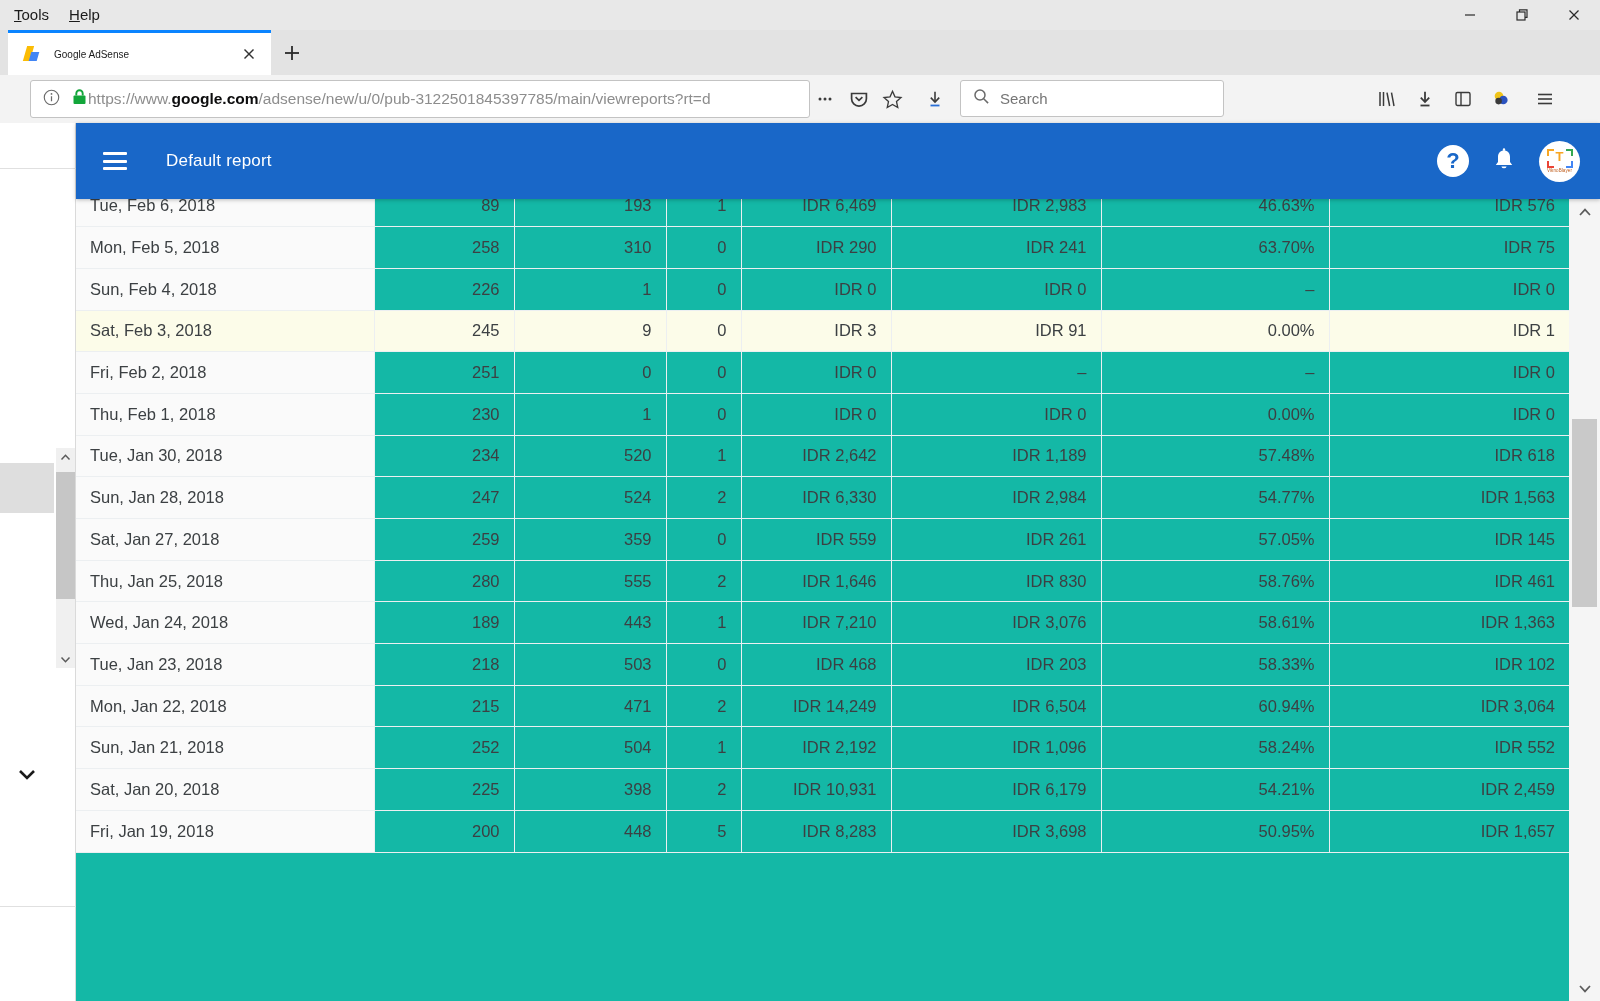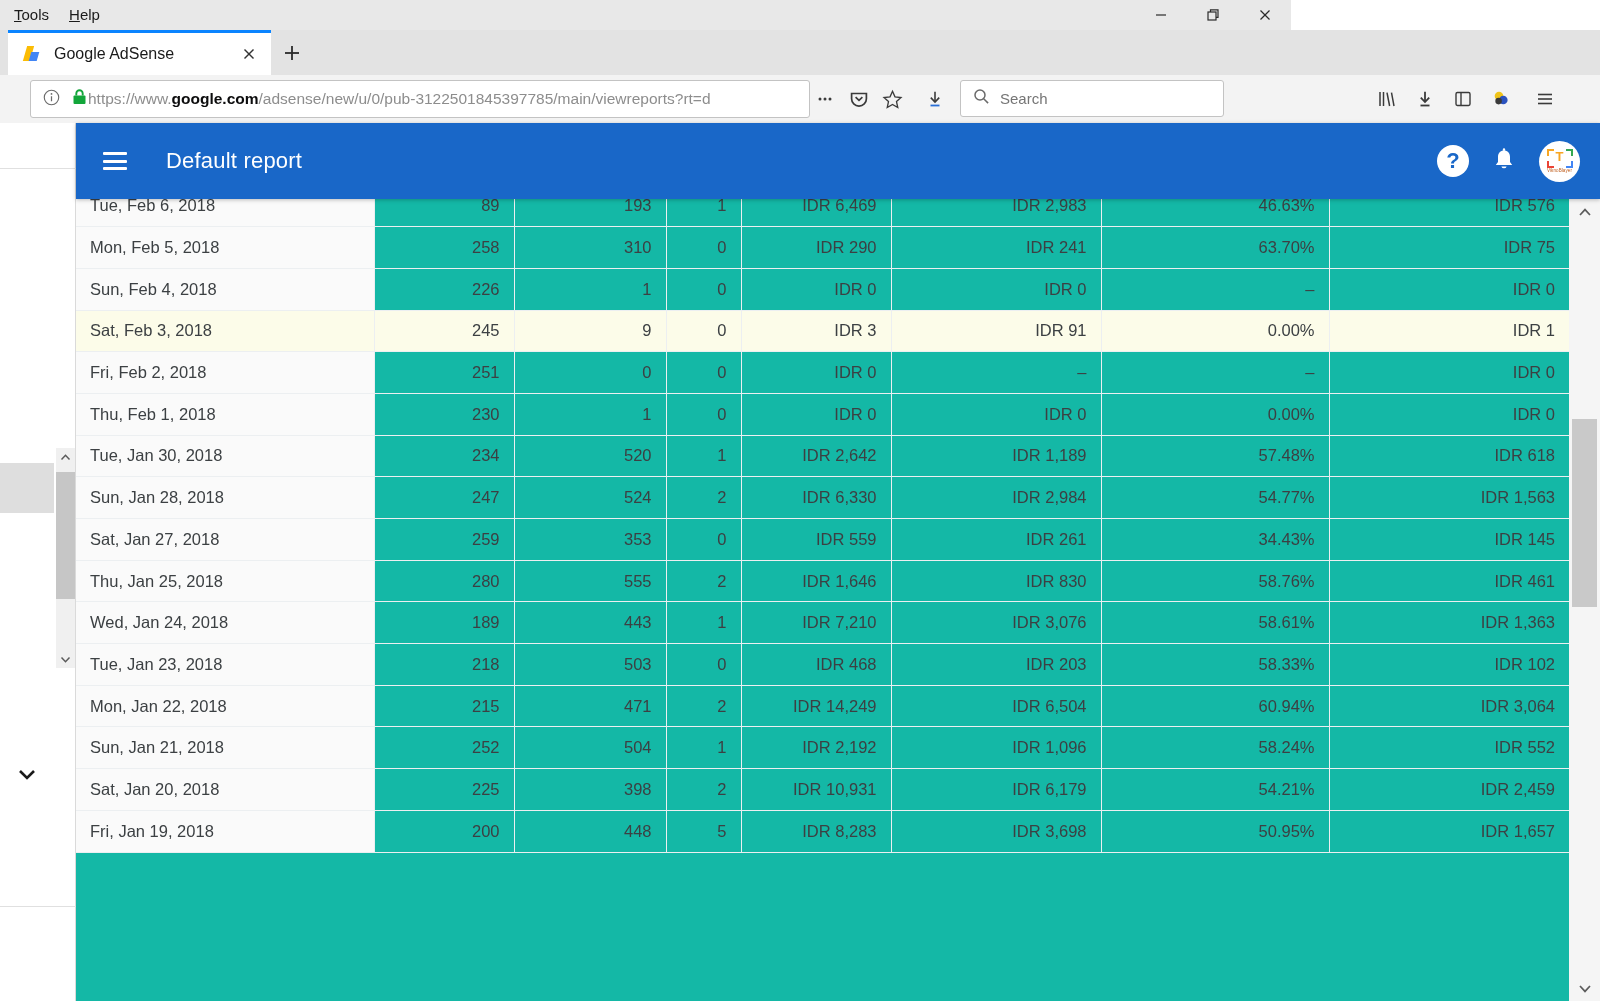--- a/index.html
+++ b/index.html
@@ -5,21 +5,21 @@
   * { box-sizing: border-box; margin: 0; padding: 0; }
   html, body {
     width: 1600px; height: 1001px;
     overflow: hidden;
     font-family: "Liberation Sans", sans-serif;
     background: #ffffff;
   }
 
   
   #window-titlebar {
-    position: absolute; left: 0; top: 0; width: 1291px; height: 30px;
+    position: absolute; left: 0; top: 0; width: 1600px; height: 30px;
     background: #e8e8e8;
     display: flex; align-items: center;
   }
   .menu-item {
     font-size: 15px; color: #1a1a1a; padding: 0 10px; line-height: 30px;
     cursor: default;
   }
   .menu-item:first-child { margin-left: 4px; }
   .menu-item u { text-decoration: underline; }
   #window-controls {
@@ -47,21 +47,21 @@
   }
   #tab-favicon .f1 {
     position: absolute; left: 3px; top: 2px; width: 7px; height: 15px;
     background: #fbbc04; transform: skewX(-16deg);
   }
   #tab-favicon .f2 {
     position: absolute; left: 8px; top: 8px; width: 8px; height: 9px;
     background: #4285f4; transform: skewX(-16deg);
   }
   #tab-title {
-    font-size: 16px; color: #1a1a1a; margin-left: 12px;
+    font-size: 10px; color: #1a1a1a; margin-left: 12px;
     white-space: nowrap; overflow: hidden; flex: 1;
   }
   #tab-close {
     width: 28px; height: 28px; margin-right: 8px; flex: none;
     display: flex; align-items: center; justify-content: center; color: #333;
   }
   #new-tab-btn {
     position: absolute; left: 275px; top: 6px; width: 34px; height: 34px;
     display: flex; align-items: center; justify-content: center; color: #2b2b2b;
   }
@@ -157,21 +157,21 @@
     display: flex; align-items: center;
     box-shadow: 0 1px 4px rgba(0,0,0,.25);
     z-index: 5;
   }
   #hamburger-btn {
     width: 24px; height: 18px; margin-left: 27px; flex: none;
     display: flex; flex-direction: column; justify-content: space-between;
   }
   #hamburger-btn span { display: block; height: 3px; background: #ffffff; border-radius: 1px; }
   #appbar-title {
-    margin-left: 39px; font-size: 22px; color: #ffffff; letter-spacing: .2px;
+    margin-left: 39px; font-size: 17px; color: #ffffff; letter-spacing: .2px;
     white-space: nowrap;
   }
   #appbar-actions {
     margin-left: auto; display: flex; align-items: center; margin-right: 20px;
   }
   #help-icon {
     width: 32px; height: 32px; border-radius: 50%; background: #ffffff;
     color: #1967c8; display: flex; align-items: center; justify-content: center;
     font-size: 22px; font-weight: bold; margin-right: 22px; flex: none;
   }
@@ -523,25 +523,25 @@
               <td class="c-num c-imp">524</td>
               <td class="c-num c-clk">2</td>
               <td class="c-num c-est">IDR 6,330</td>
               <td class="c-num c-rpm">IDR 2,984</td>
               <td class="c-num c-cov">54.77%</td>
               <td class="c-num c-last">IDR 1,563</td>
             </tr>
             <tr>
               <td class="c-date">Sat, Jan 27, 2018</td>
               <td class="c-num c-pv">259</td>
-              <td class="c-num c-imp">353</td>
+              <td class="c-num c-imp">359</td>
               <td class="c-num c-clk">0</td>
               <td class="c-num c-est">IDR 559</td>
               <td class="c-num c-rpm">IDR 261</td>
-              <td class="c-num c-cov">34.43%</td>
+              <td class="c-num c-cov">57.05%</td>
               <td class="c-num c-last">IDR 145</td>
             </tr>
             <tr>
               <td class="c-date">Thu, Jan 25, 2018</td>
               <td class="c-num c-pv">280</td>
               <td class="c-num c-imp">555</td>
               <td class="c-num c-clk">2</td>
               <td class="c-num c-est">IDR 1,646</td>
               <td class="c-num c-rpm">IDR 830</td>
               <td class="c-num c-cov">58.76%</td>

